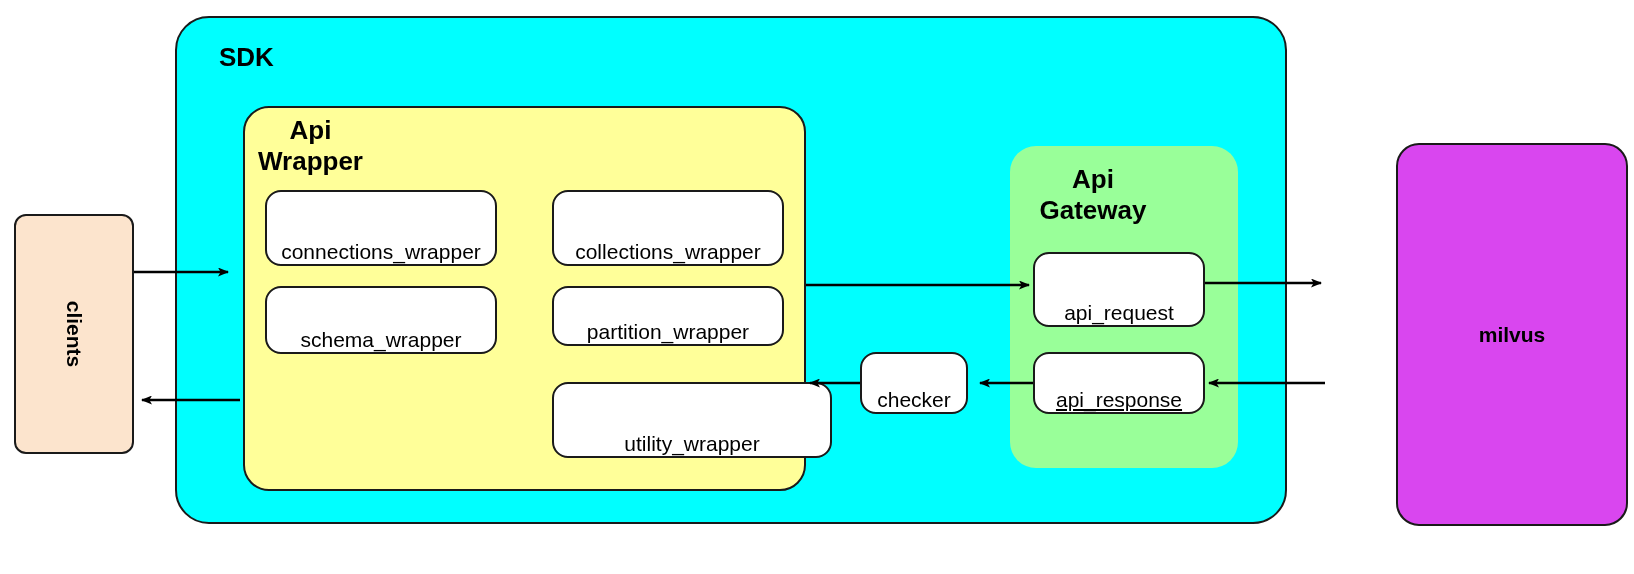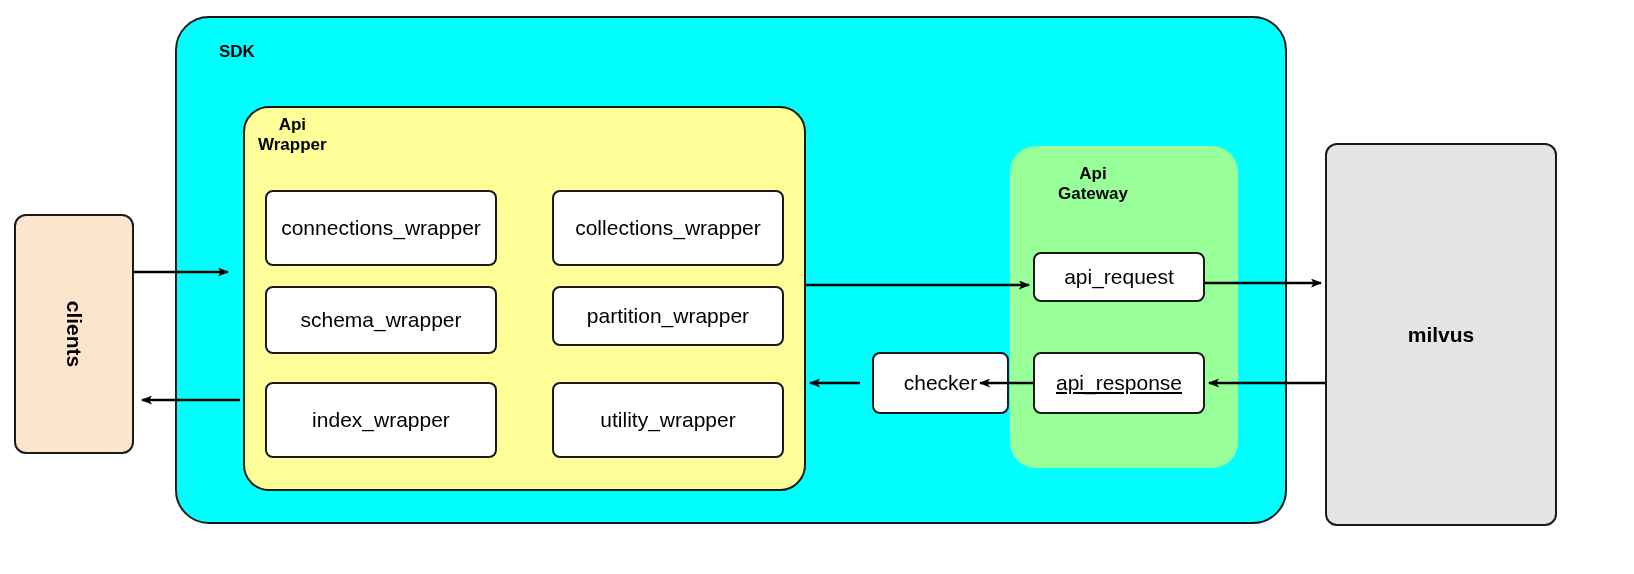--- a/index.html
+++ b/index.html
@@ -46,39 +46,39 @@
     width: 228px;
     height: 322px;
     background: #99ff99;
     border: none;
     border-radius: 26px;
   }
   
   .group-title {
     position: absolute;
     font-weight: bold;
-    font-size: 17px;
+    font-size: 26px;
     color: #000000;
     line-height: 1.18;
     white-space: pre-line;
     text-align: center;
   }
   #sdk-title   { left: 219px; top: 42px;  }
   #wrap-title  { left: 258px; top: 115px; text-align: center; }
   #gw-title    { left: 1028px; top: 164px; width: 130px; text-align: center; }
 
   
   .leaf {
     position: absolute;
     box-sizing: border-box;
     background: #ffffff;
     border: 2px solid #1a1a1a;
-    border-radius: 8px;
+    border-radius: 16px;
     display: flex;
-    align-items: center;
+    align-items: flex-end;
     justify-content: center;
     font-size: 21px;
     color: #000000;
   }
   
   .entity {
     position: absolute;
     box-sizing: border-box;
     border: 2px solid #1a1a1a;
     border-radius: 12px;
@@ -91,22 +91,23 @@
   }
   #clients-box {
     left: 14px;  top: 214px;  width: 120px; height: 240px;
     background: #fce4cd;
   }
   #clients-box .vlabel {
     transform: rotate(90deg);
     white-space: nowrap;
   }
   #milvus-box {
-    left: 1325px; top: 143px; width: 232px; height: 383px;
-    background: #e5e5e5;
+    left: 1396px; top: 143px; width: 232px; height: 383px;
+    background: #d946ef;
+    border-radius: 23px;
   }
 
   
   #arrows {
     position: absolute;
     left: 0; top: 0;
     width: 1634px; height: 574px;
     pointer-events: none;
   }
 </style>
@@ -131,39 +132,36 @@
   </div>
   <div class="leaf" style="left:552px; top:190px; width:232px; height:76px;">
     <span>collections_wrapper</span>
   </div>
   <div class="leaf" style="left:265px; top:286px; width:232px; height:68px;">
     <span>schema_wrapper</span>
   </div>
   <div class="leaf" style="left:552px; top:286px; width:232px; height:60px;">
     <span>partition_wrapper</span>
   </div>
-  <div class="leaf" style="left:265px; top:382px; width:232px; height:76px;">
-    <span>index_wrapper</span>
-  </div>
-  <div class="leaf" style="left:552px; top:382px; width:232px; height:76px;">
+  <div class="leaf" style="left:552px; top:382px; width:280px; height:76px;">
     <span>utility_wrapper</span>
   </div>
 
   <div class="box" id="api-gateway-container"></div>
   <div class="group-title" id="gw-title">Api
 Gateway</div>
 
-  <div class="leaf" style="left:1033px; top:252px; width:172px; height:50px;">
+  <div class="leaf" style="left:1033px; top:252px; width:172px; height:75px;">
     <span>api_request</span>
   </div>
   <div class="leaf" style="left:1033px; top:352px; width:172px; height:62px;text-decoration:underline;">
     <span>api_response</span>
   </div>
 
-  <div class="leaf" style="left:860px; top:352px; width:137px; height:62px;margin-left:12px;">
+  <div class="leaf" style="left:860px; top:352px; width:108px; height:62px;">
     <span>checker</span>
   </div>
 
   <div class="entity" id="milvus-box">
     <span>milvus</span>
   </div>
 
   <svg id="arrows" viewBox="0 0 1634 574">
     <defs>
       <marker id="ah" markerWidth="11" markerHeight="9" refX="10" refY="4.5" orient="auto" markerUnits="userSpaceOnUse">

